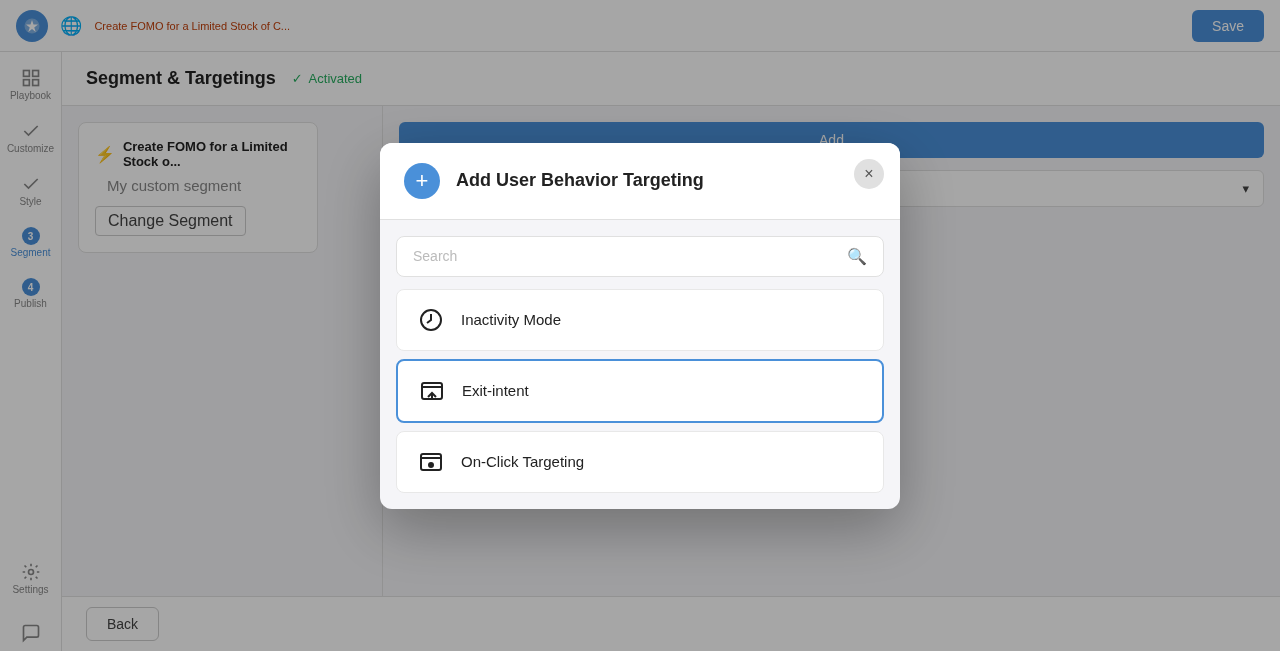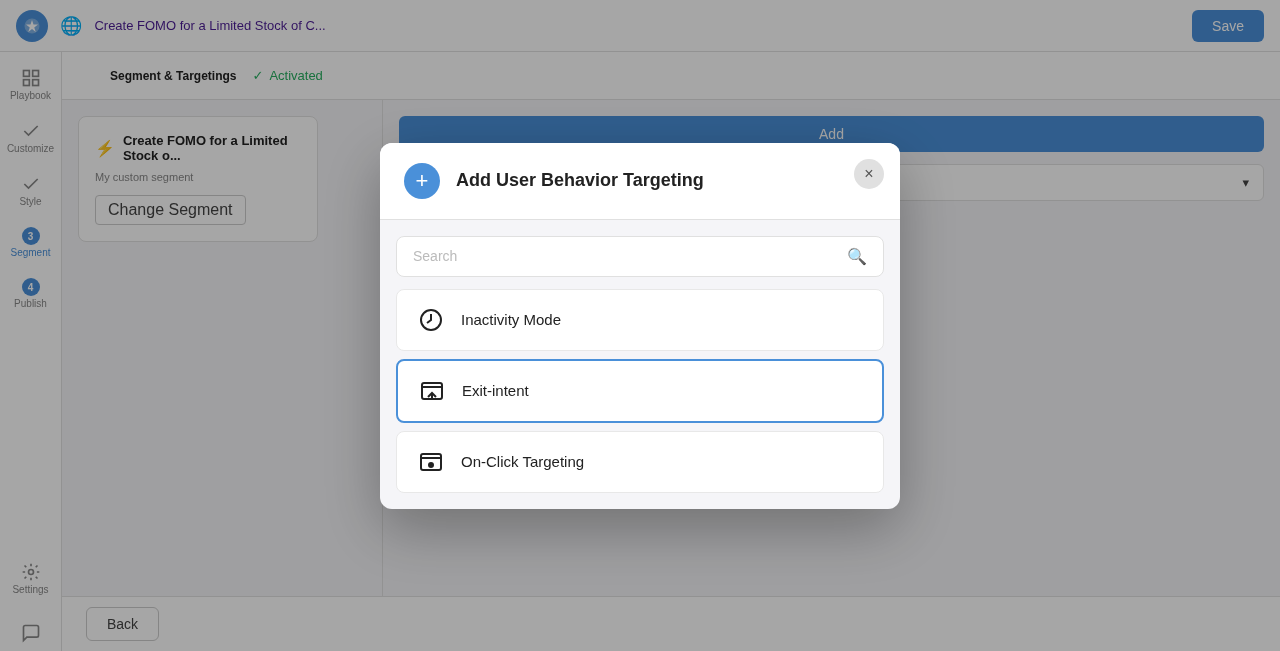--- a/index.html
+++ b/index.html
@@ -44,34 +44,34 @@
       width: 18px; height: 18px; display: flex; align-items: center; justify-content: center;
       font-size: 10px; font-weight: 600;
     }
 
     
     .main { flex: 1; background: #f5f5f8; display: flex; flex-direction: column; }
     .main-header {
       background: #fff; padding: 16px 24px; border-bottom: 1px solid #e0e0e0;
       display: flex; align-items: center; gap: 16px;
     }
-    .main-title { font-size: 12px; font-weight: 600; color: #222; margin-left: 24px; }
+    .main-title { font-size: 18px; font-weight: 600; color: #222; }
     .activated-badge {
       display: flex; align-items: center; gap: 6px;
       color: #27ae60; font-size: 13px; font-weight: 500;
     }
 
     .segment-card {
       background: white; border-radius: 8px; padding: 16px;
       width: 240px; border: 1px solid #e0e0e0;
     }
     .segment-card-header { display: flex; align-items: center; gap: 8px; margin-bottom: 8px; }
     .lightning-icon { font-size: 16px; }
     .segment-name { font-size: 13px; font-weight: 600; color: #222; }
-    .segment-desc { font-size: 11px; color: #888; margin-bottom: 12px; }
+    .segment-desc { font-size: 15px; color: #888; margin-bottom: 12px; margin-left: 12px; }
     .change-segment-btn {
       background: white; border: 1px solid #ccc; border-radius: 4px;
       padding: 5px 12px; font-size: 16px; cursor: pointer; color: #444;
     }
 
     
     .bottom-bar {
       background: #fff; border-top: 1px solid #e0e0e0;
       padding: 10px 24px; display: flex; align-items: center; gap: 12px;
     }
@@ -163,21 +163,21 @@
 
 <div class="top-bar">
   <div class="top-bar-left">
     <div class="app-logo">
       <svg viewBox="0 0 24 24">
           <circle cx="12" cy="12" r="10" fill="white" opacity="0.3"></circle>
           <path d="M12 4 L14 10 L20 10 L15 14 L17 20 L12 16 L7 20 L9 14 L4 10 L10 10 Z" fill="white"></path>
         </svg>
     </div>
     <span style="font-size:18px;color:#888;">🌐</span>
-    <span style="font-size:13px;color:#4c1d95;">Create FOMO for a Limited Stock of C...</span>
+    <span style="font-size:11px;color:#c2410c;">Create FOMO for a Limited Stock of C...</span>
   </div>
   <button class="save-btn">Save</button>
 </div>
 
 <div class="layout">
 
   <div class="sidebar">
 
     <div class="sidebar-item">
       <svg viewBox="0 0 24 24" fill="none" stroke="#888" stroke-width="2">

